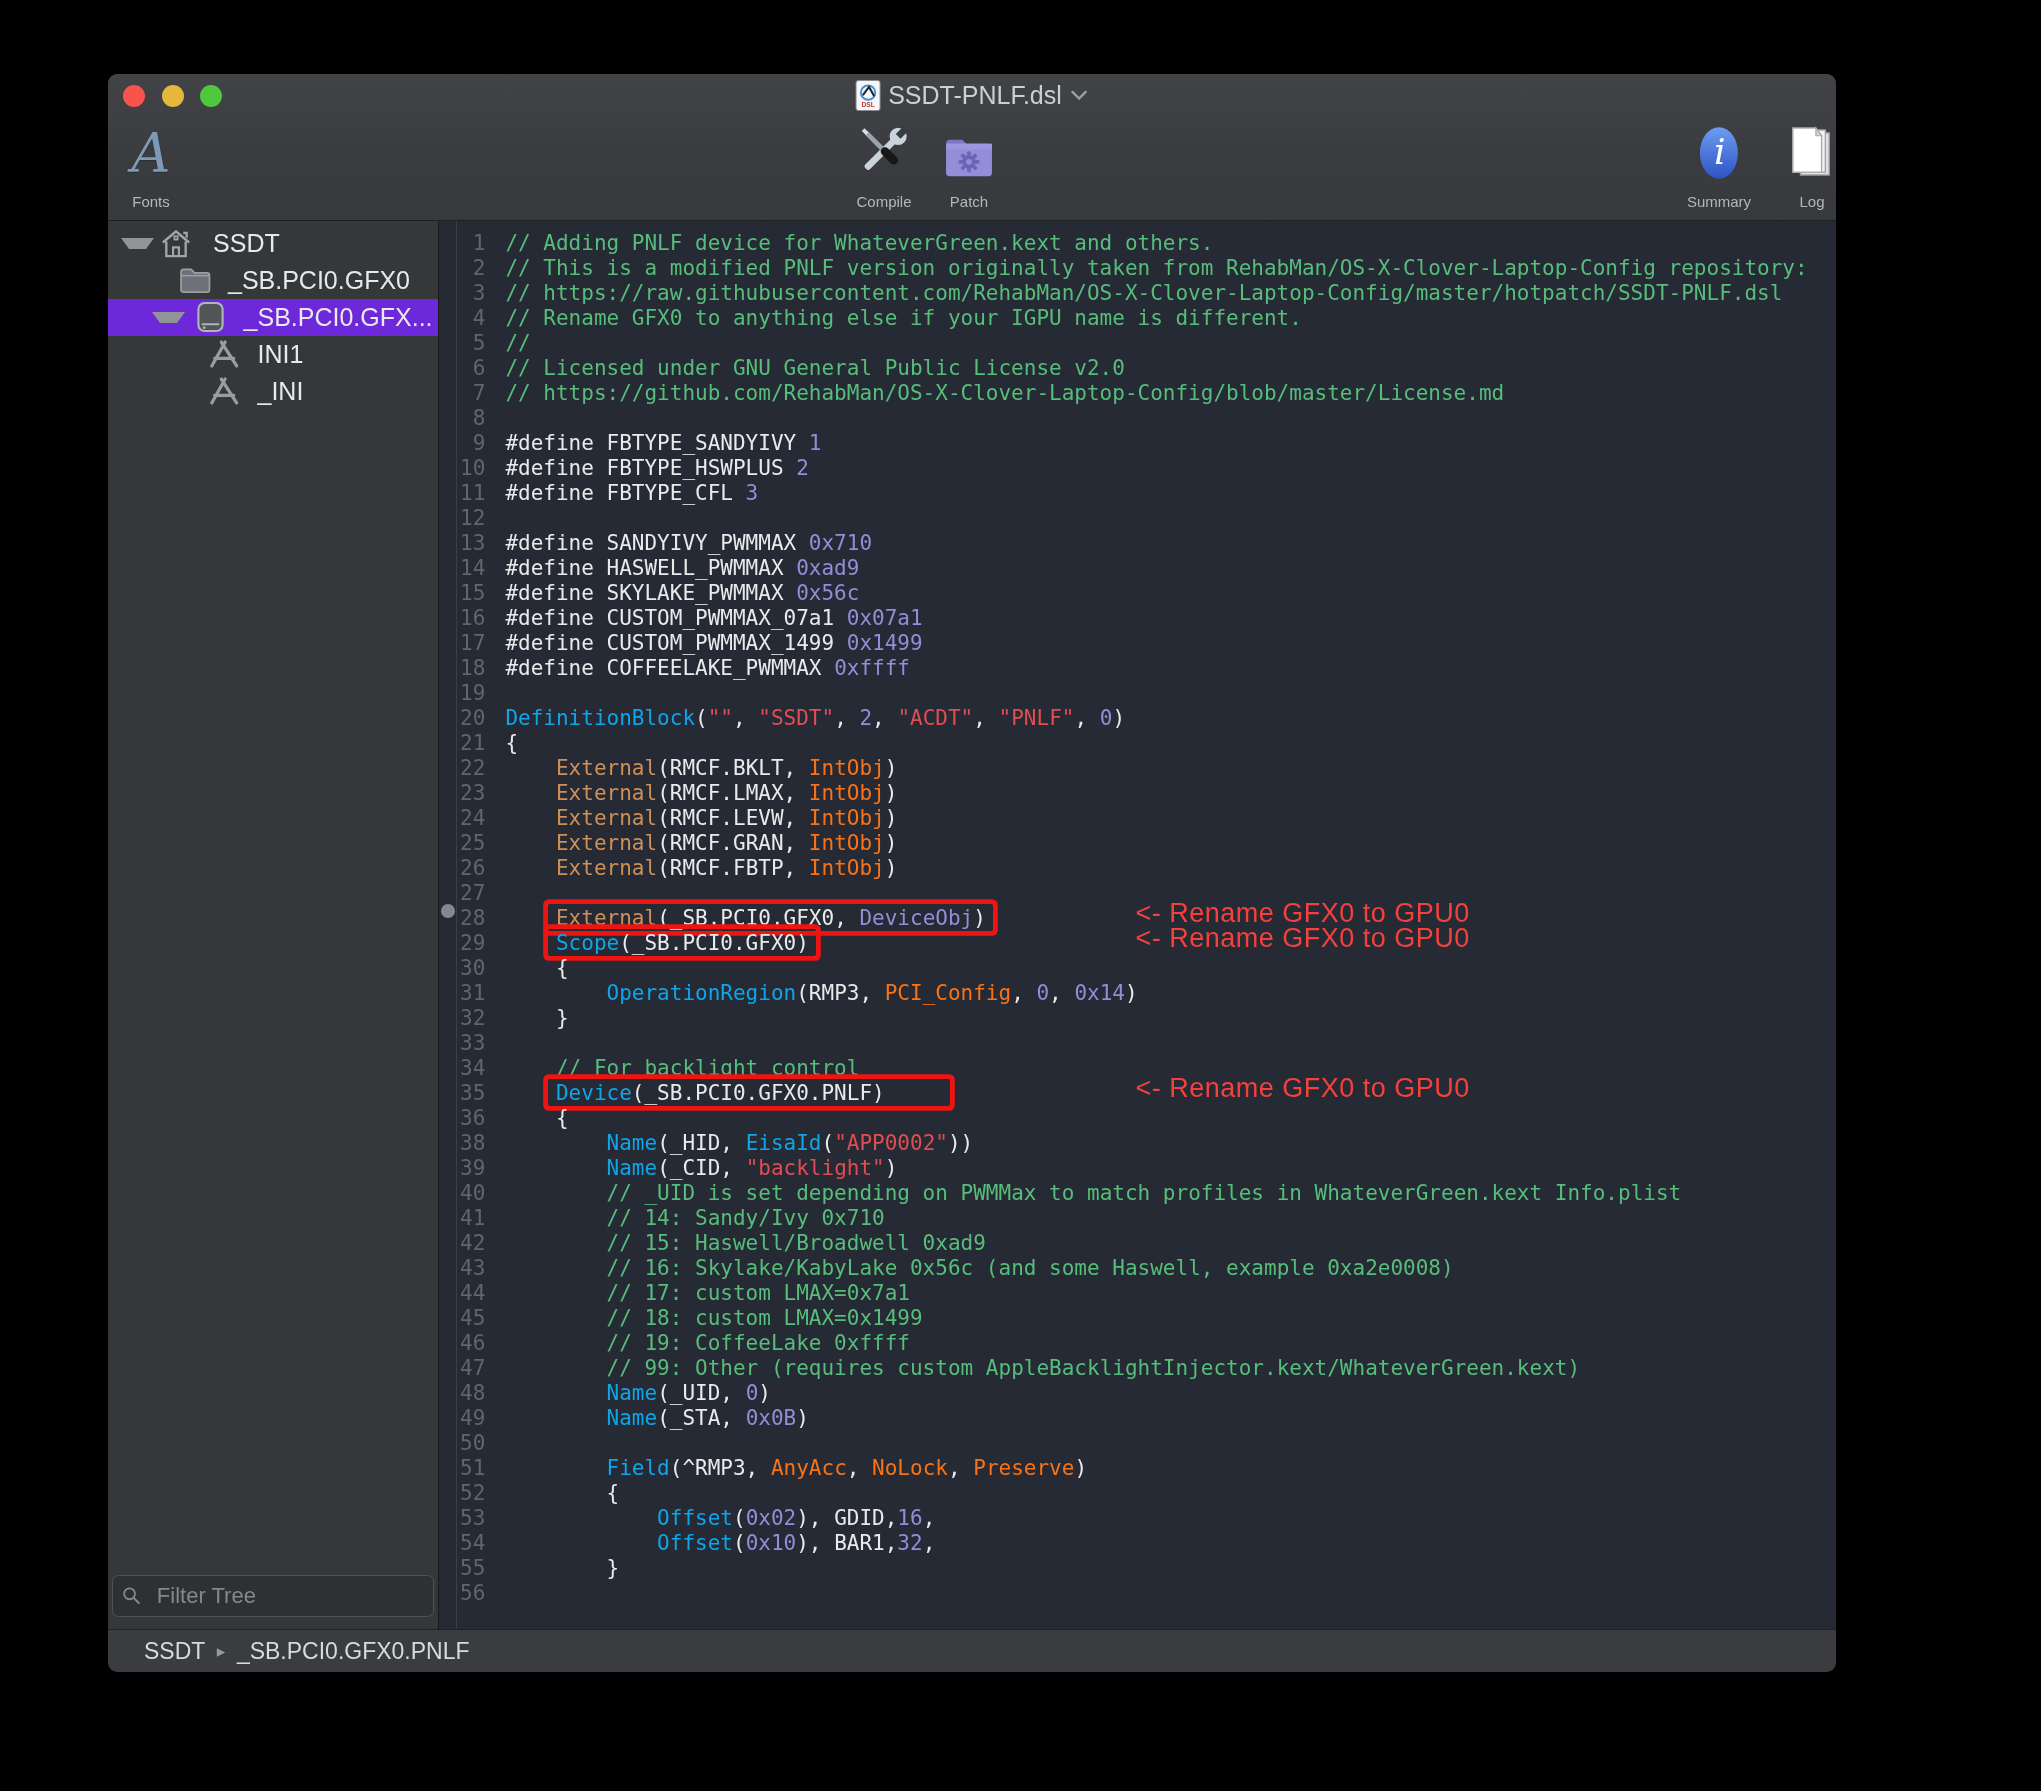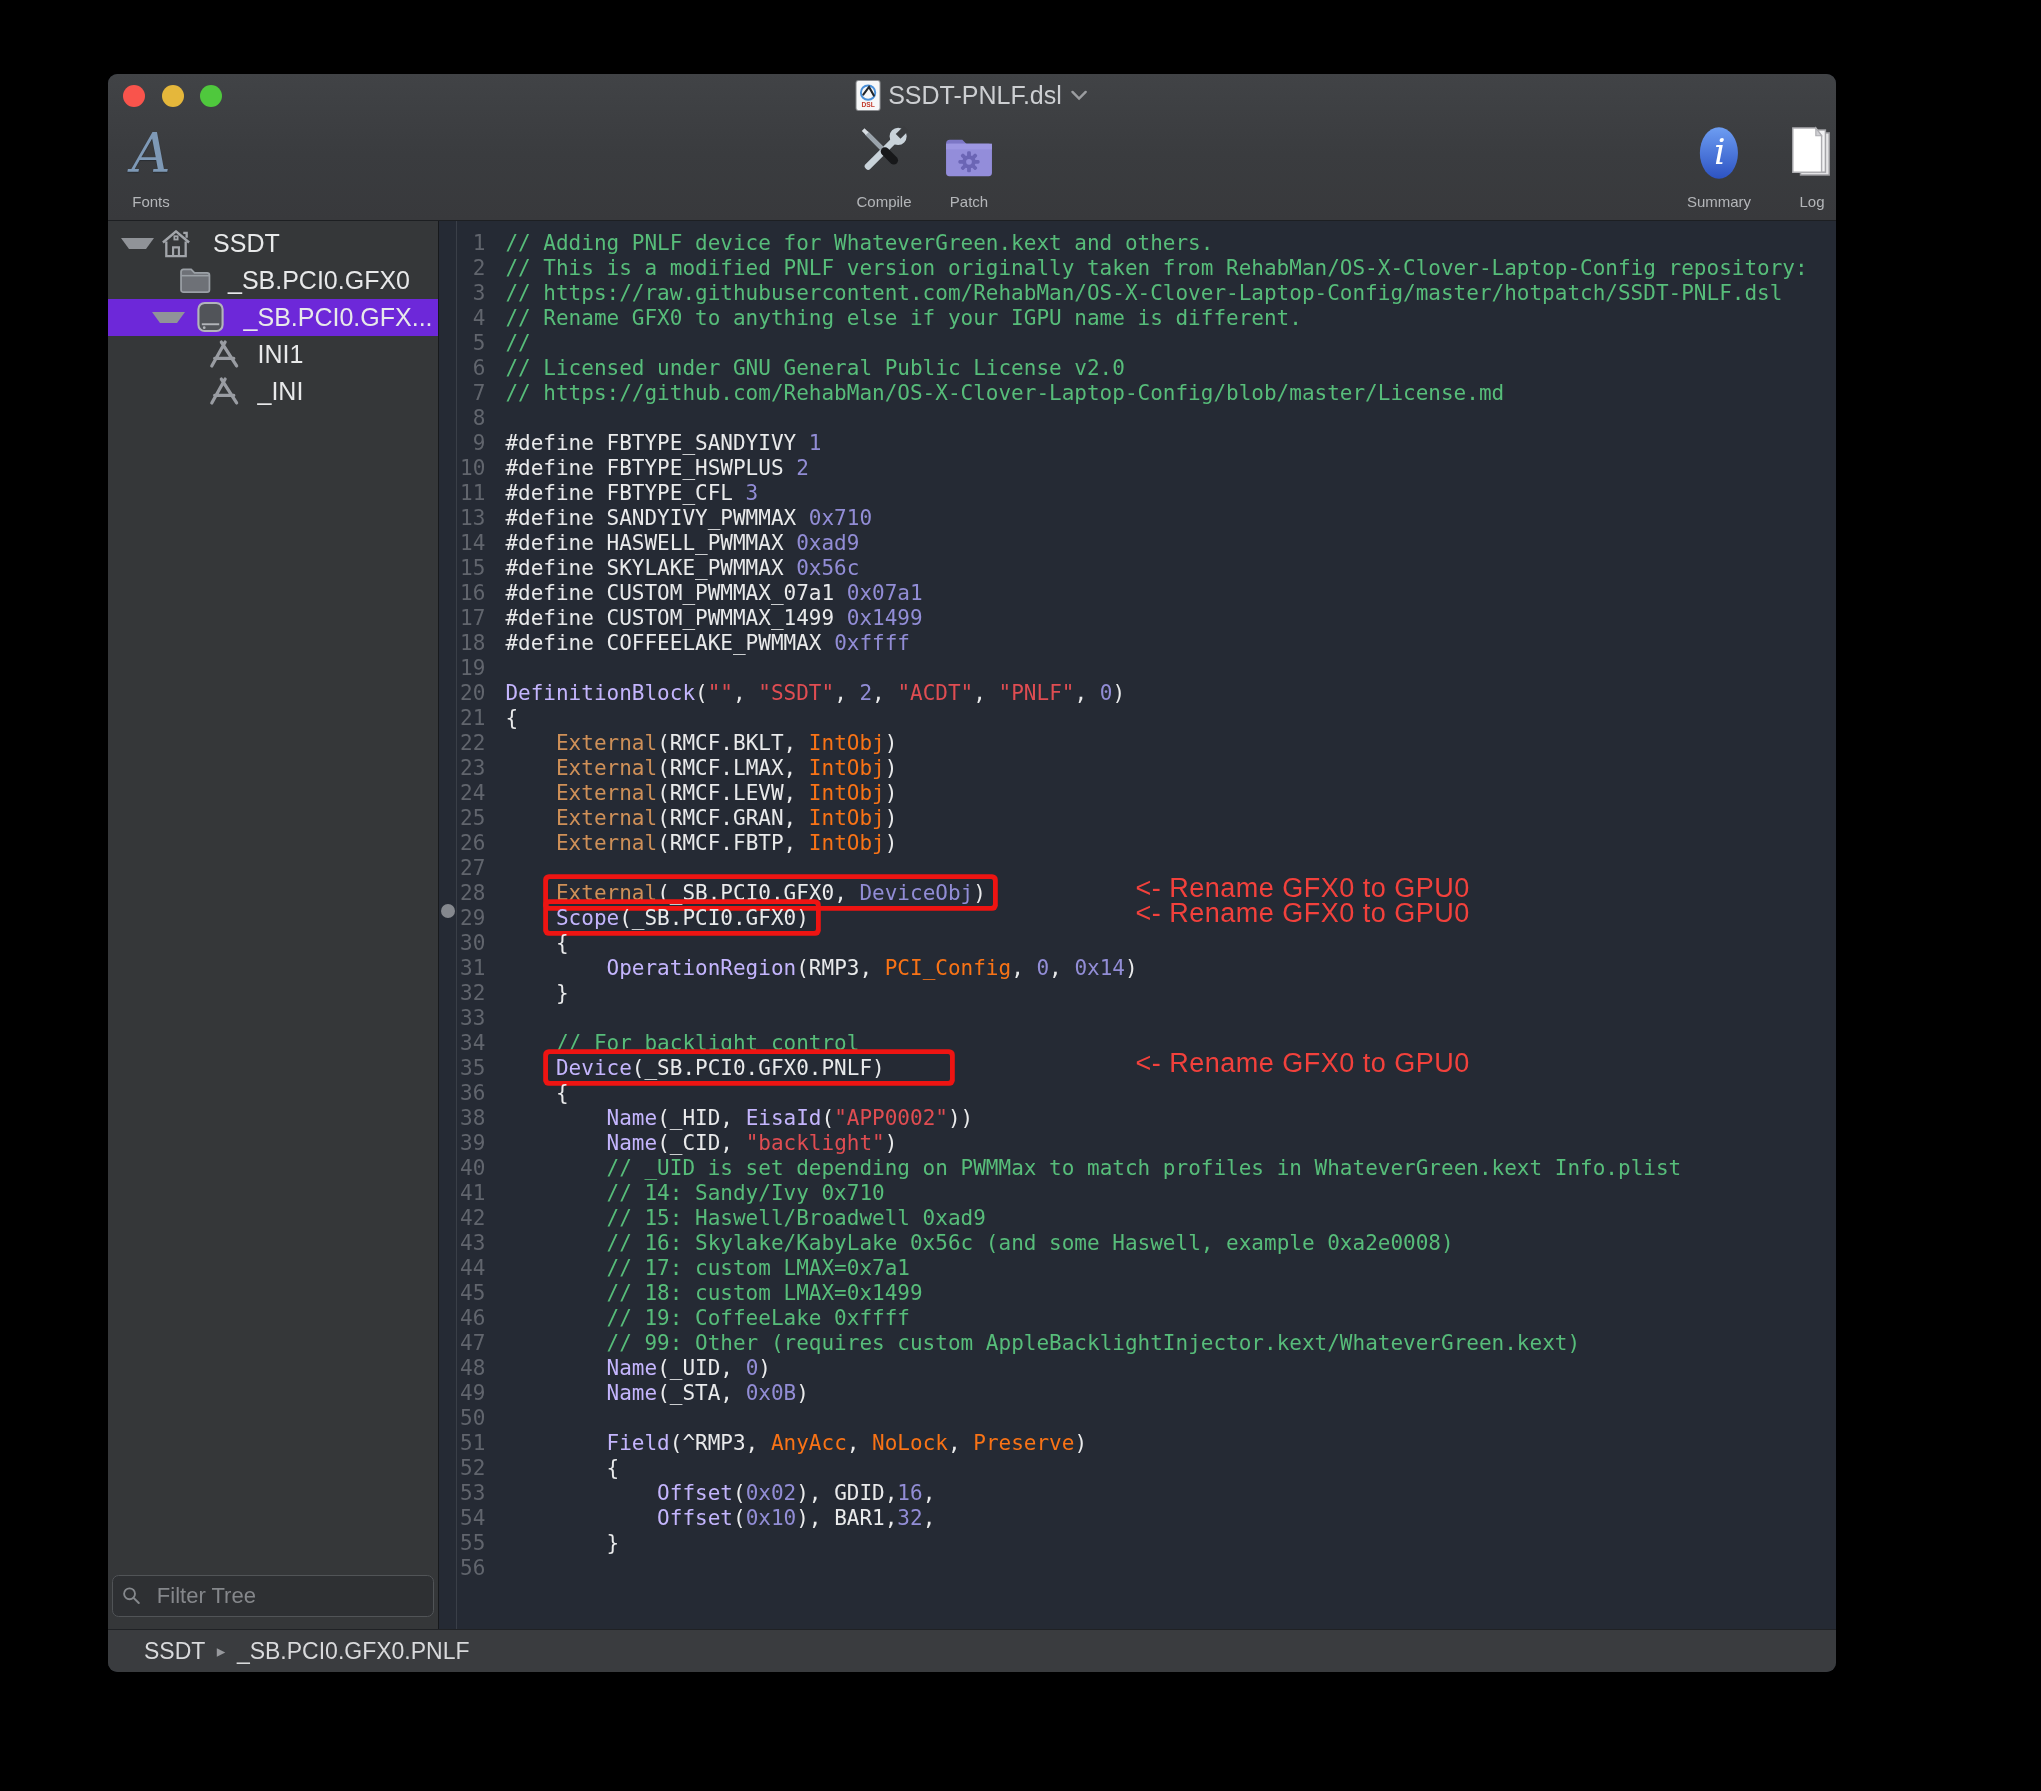--- a/index.html
+++ b/index.html
@@ -39,21 +39,21 @@
   
   .editor{position:relative;flex:1 1 auto;background:#252a34;overflow:hidden;}
   .editor::before{content:"";position:absolute;left:17px;top:0;bottom:0;width:1px;background:#3a3f48;}
   .bp-dot{position:absolute;left:1.9px;top:683px;width:14.3px;height:14.3px;border-radius:50%;background:#85888e;}
   .lines{padding-top:9.6px;}
   .line{display:flex;height:25px;line-height:25px;font-family:"DejaVu Sans Mono",monospace;
     font-size:21px;white-space:pre;}
   .ln{flex:0 0 54px;box-sizing:border-box;padding-right:7.6px;text-align:right;color:#61656d;
     font-size:21px;}
   .code{position:relative;margin-left:12.4px;}
-  .tk-c{color:#57bd7a;} .tk-w{color:#e9eaeb;} .tk-n{color:#928dd6;} .tk-k{color:#c4b5fd;}
+  .tk-c{color:#57bd7a;} .tk-w{color:#e9eaeb;} .tk-n{color:#928dd6;} .tk-k{color:#0ea5e9;}
   .tk-e{color:#cf9058;text-align:center;} .tk-s{color:#e04d52;} .tk-m{color:#f97316;}
   .redbox{box-shadow:0 0 0 4.8px #ee1412;border-radius:1.9px;padding:1.9px 7.6px;margin:-1.9px -7.6px;}
   .redbox.wide{padding-right:65px;margin-right:-65px;}
   .ann{position:absolute;left:630px;top:-4.8px;color:#f3413c;font-family:"Liberation Sans",sans-serif;
     font-size:27px;font-weight:500;letter-spacing:0.5px;}
   
   .statusbar{flex:0 0 42px;background:#3a3c3f;border-top:1px solid #202225;display:flex;
     align-items:center;padding-left:36px;color:#d9dadc;font-size:23px;gap:11.5px;}
   .crumb-sep{color:#97999d;font-size:17px;}
   svg{display:block;}
@@ -250,20 +250,21 @@
           <div class="line"><span class="ln">2</span><span class="code"><span class="tk-c">// This is a modified PNLF version originally taken from RehabMan/OS-X-Clover-Laptop-Config repository:</span></span></div>
           <div class="line"><span class="ln">3</span><span class="code"><span class="tk-c">// https://raw.githubusercontent.com/RehabMan/OS-X-Clover-Laptop-Config/master/hotpatch/SSDT-PNLF.dsl</span></span></div>
           <div class="line"><span class="ln">4</span><span class="code"><span class="tk-c">// Rename GFX0 to anything else if your IGPU name is different.</span></span></div>
           <div class="line"><span class="ln">5</span><span class="code"><span class="tk-c">//</span></span></div>
           <div class="line"><span class="ln">6</span><span class="code"><span class="tk-c">// Licensed under GNU General Public License v2.0</span></span></div>
           <div class="line"><span class="ln">7</span><span class="code"><span class="tk-c">// https://github.com/RehabMan/OS-X-Clover-Laptop-Config/blob/master/License.md</span></span></div>
           <div class="line"><span class="ln">8</span><span class="code"></span></div>
           <div class="line"><span class="ln">9</span><span class="code"><span class="tk-w">#define FBTYPE_SANDYIVY </span><span class="tk-n">1</span></span></div>
           <div class="line"><span class="ln">10</span><span class="code"><span class="tk-w">#define FBTYPE_HSWPLUS </span><span class="tk-n">2</span></span></div>
           <div class="line"><span class="ln">11</span><span class="code"><span class="tk-w">#define FBTYPE_CFL </span><span class="tk-n">3</span></span></div>
+          <div class="line"><span class="ln">12</span><span class="code"></span></div>
           <div class="line"><span class="ln">13</span><span class="code"><span class="tk-w">#define SANDYIVY_PWMMAX </span><span class="tk-n">0x710</span></span></div>
           <div class="line"><span class="ln">14</span><span class="code"><span class="tk-w">#define HASWELL_PWMMAX </span><span class="tk-n">0xad9</span></span></div>
           <div class="line"><span class="ln">15</span><span class="code"><span class="tk-w">#define SKYLAKE_PWMMAX </span><span class="tk-n">0x56c</span></span></div>
           <div class="line"><span class="ln">16</span><span class="code"><span class="tk-w">#define CUSTOM_PWMMAX_07a1 </span><span class="tk-n">0x07a1</span></span></div>
           <div class="line"><span class="ln">17</span><span class="code"><span class="tk-w">#define CUSTOM_PWMMAX_1499 </span><span class="tk-n">0x1499</span></span></div>
           <div class="line"><span class="ln">18</span><span class="code"><span class="tk-w">#define COFFEELAKE_PWMMAX </span><span class="tk-n">0xffff</span></span></div>
           <div class="line"><span class="ln">19</span><span class="code"></span></div>
           <div class="line"><span class="ln">20</span><span class="code"><span class="tk-k">DefinitionBlock</span><span class="tk-w">(</span><span class="tk-s">""</span><span class="tk-w">, </span><span class="tk-s">"SSDT"</span><span class="tk-w">, </span><span class="tk-n">2</span><span class="tk-w">, </span><span class="tk-s">"ACDT"</span><span class="tk-w">, </span><span class="tk-s">"PNLF"</span><span class="tk-w">, </span><span class="tk-n">0</span><span class="tk-w">)</span></span></div>
           <div class="line"><span class="ln">21</span><span class="code"><span class="tk-w">{</span></span></div>
           <div class="line"><span class="ln">22</span><span class="code"><span class="tk-w">    </span><span class="tk-e">External</span><span class="tk-w">(RMCF.BKLT, </span><span class="tk-m">IntObj</span><span class="tk-w">)</span></span></div>

